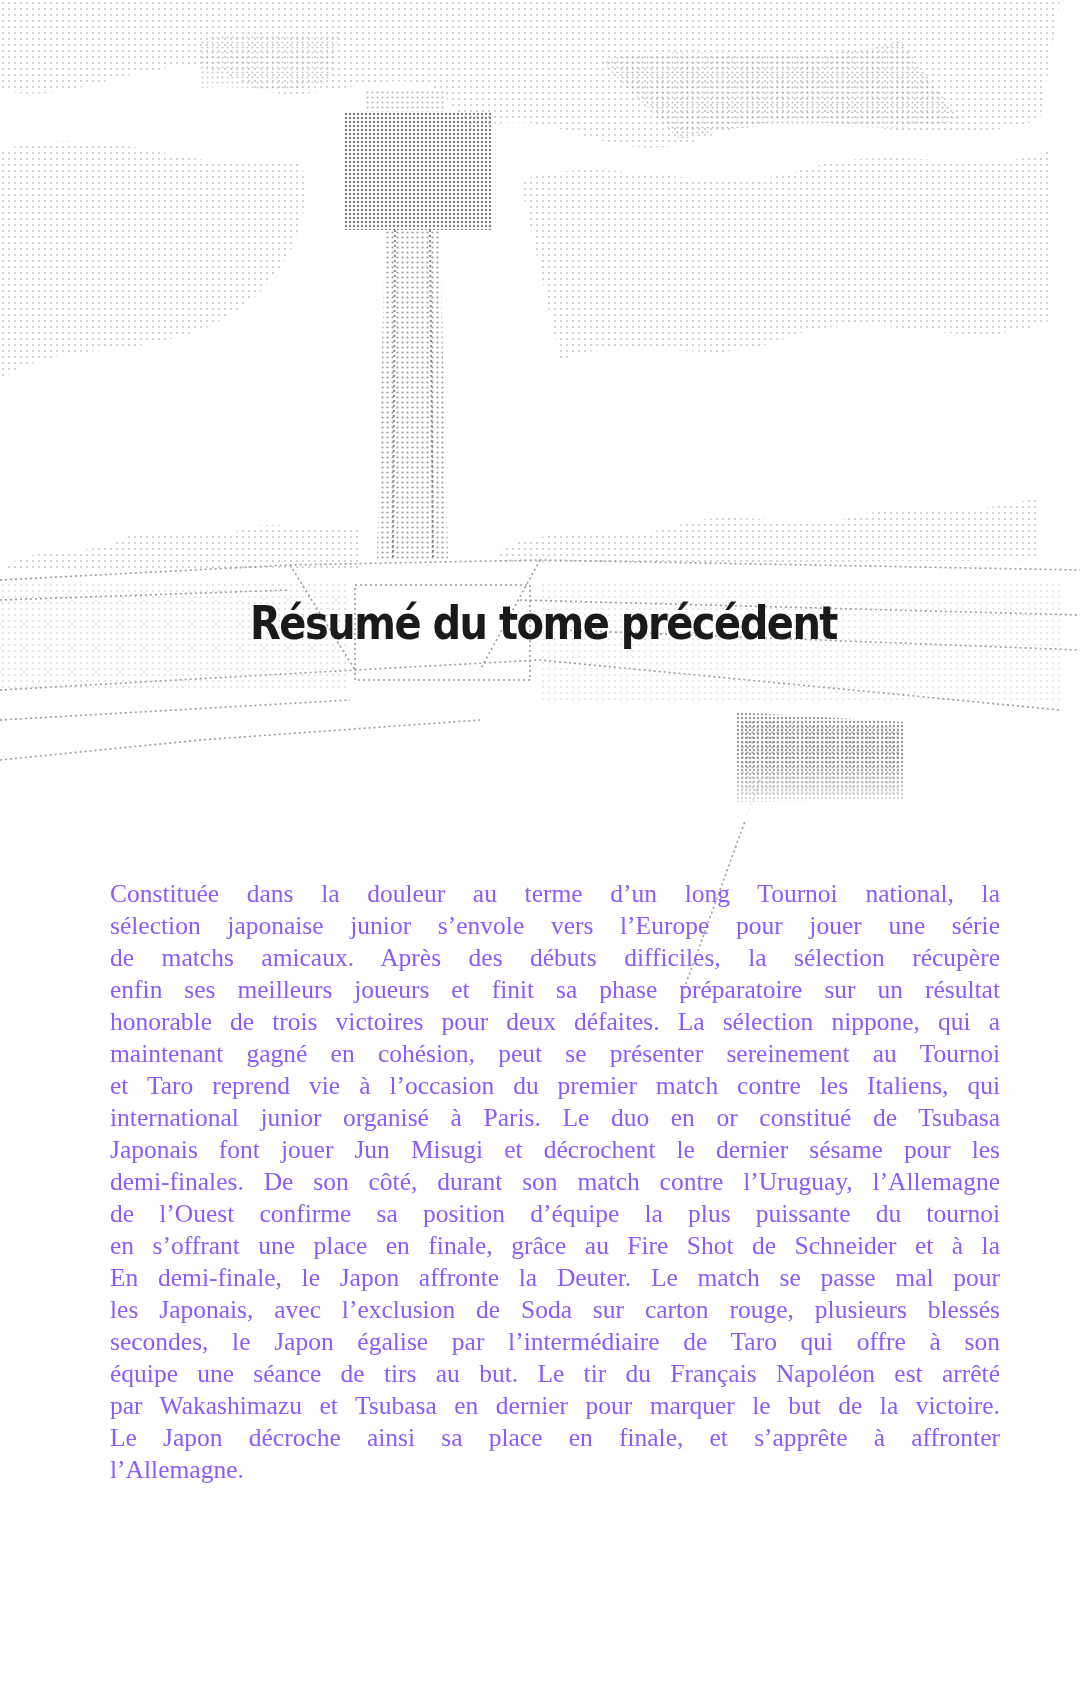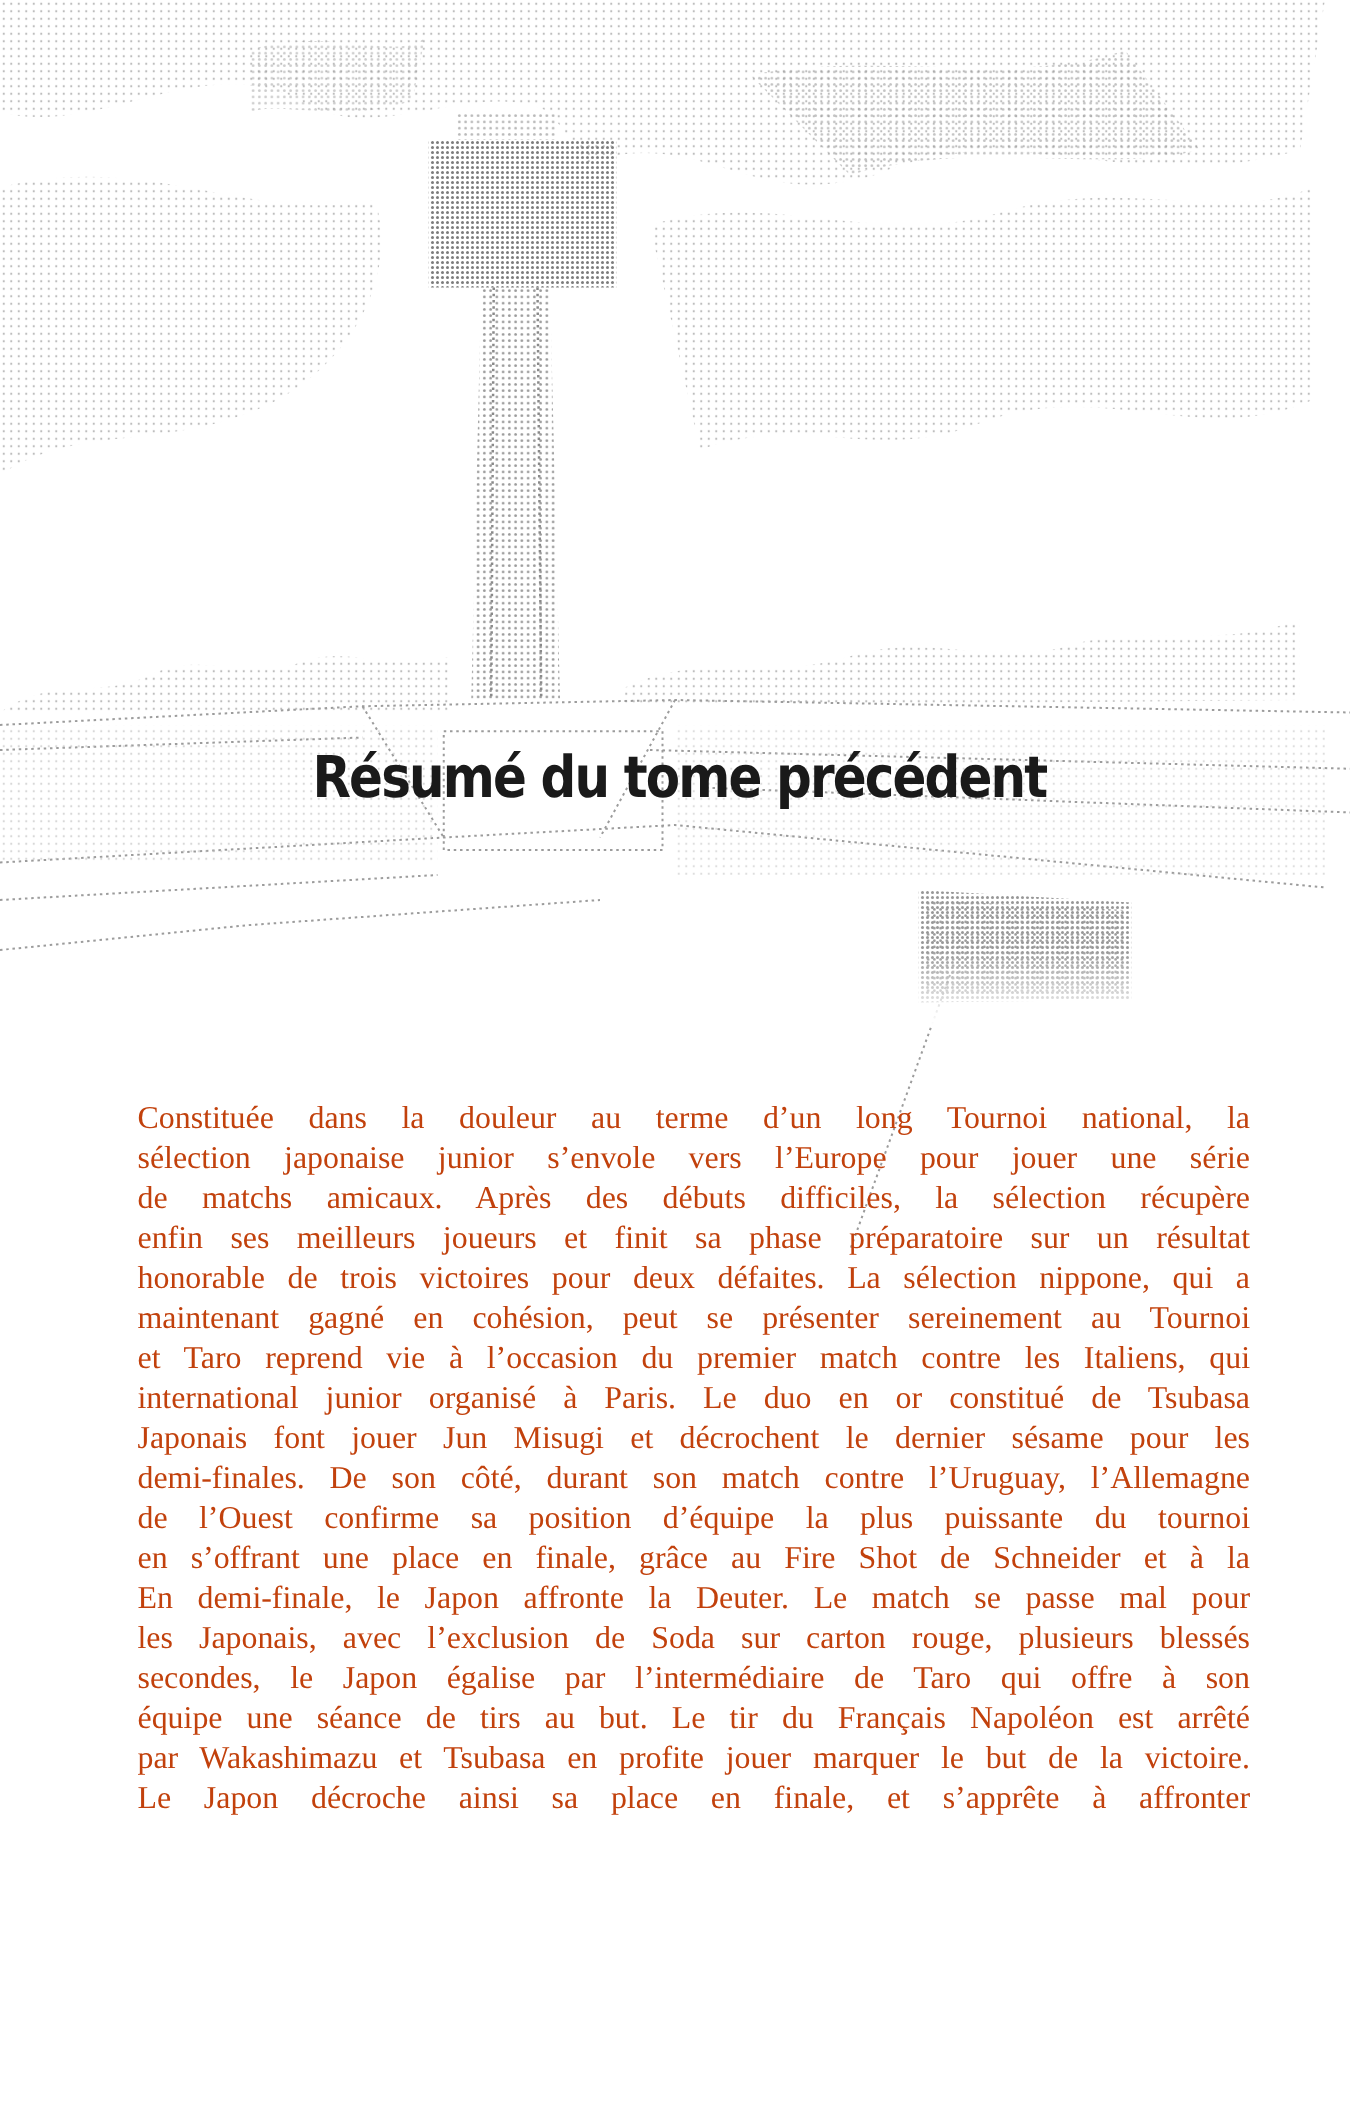--- a/index.html
+++ b/index.html
@@ -8,21 +8,21 @@
     .title {
       position: absolute; left: 0; width: 1087px; top: 600px;
       text-align: center;
       font-family: "DejaVu Sans", sans-serif; font-weight: bold;
       font-size: 40px; letter-spacing: -1.5px; color: #1a1a1a;
       transform: scaleY(1.15);
     }
     .body-text {
       position: absolute; left: 110px; top: 878px; width: 890px;
       font-family: "Liberation Serif", serif; font-size: 25.5px;
-      line-height: 32px; color: #c2410c; text-align: justify;
+      line-height: 32px; color: #8b5cf6; text-align: justify;
     }
     .body-text .line { display: block; text-align: justify; text-align-last: justify; white-space: nowrap; }
     .body-text .line.last { text-align-last: left; }
   </style>
 </head>
 <body>
 
 <svg id="bg" viewBox="0 0 1087 1701" xmlns="http://www.w3.org/2000/svg">
   <defs>
     <pattern id="dots" width="5" height="5" patternUnits="userSpaceOnUse">
@@ -96,15 +96,16 @@
     <span class="line">et Taro reprend vie à l’occasion du premier match contre les Italiens, qui</span>
     <span class="line">international junior organisé à Paris. Le duo en or constitué de Tsubasa</span>
     <span class="line">Japonais font jouer Jun Misugi et décrochent le dernier sésame pour les</span>
     <span class="line">demi-finales. De son côté, durant son match contre l’Uruguay, l’Allemagne</span>
     <span class="line">de l’Ouest confirme sa position d’équipe la plus puissante du tournoi</span>
     <span class="line">en s’offrant une place en finale, grâce au Fire Shot de Schneider et à la</span>
     <span class="line">En demi-finale, le Japon affronte la Deuter. Le match se passe mal pour</span>
     <span class="line">les Japonais, avec l’exclusion de Soda sur carton rouge, plusieurs blessés</span>
     <span class="line">secondes, le Japon égalise par l’intermédiaire de Taro qui offre à son</span>
     <span class="line">équipe une séance de tirs au but. Le tir du Français Napoléon est arrêté</span>
-    <span class="line">par Wakashimazu et Tsubasa en profite jouer marquer le but de la victoire.</span>
+    <span class="line">par Wakashimazu et Tsubasa en dernier pour marquer le but de la victoire.</span>
     <span class="line">Le Japon décroche ainsi sa place en finale, et s’apprête à affronter</span>
+    <span class="line last">l’Allemagne.</span>
   </div>
 
 </body></html>

